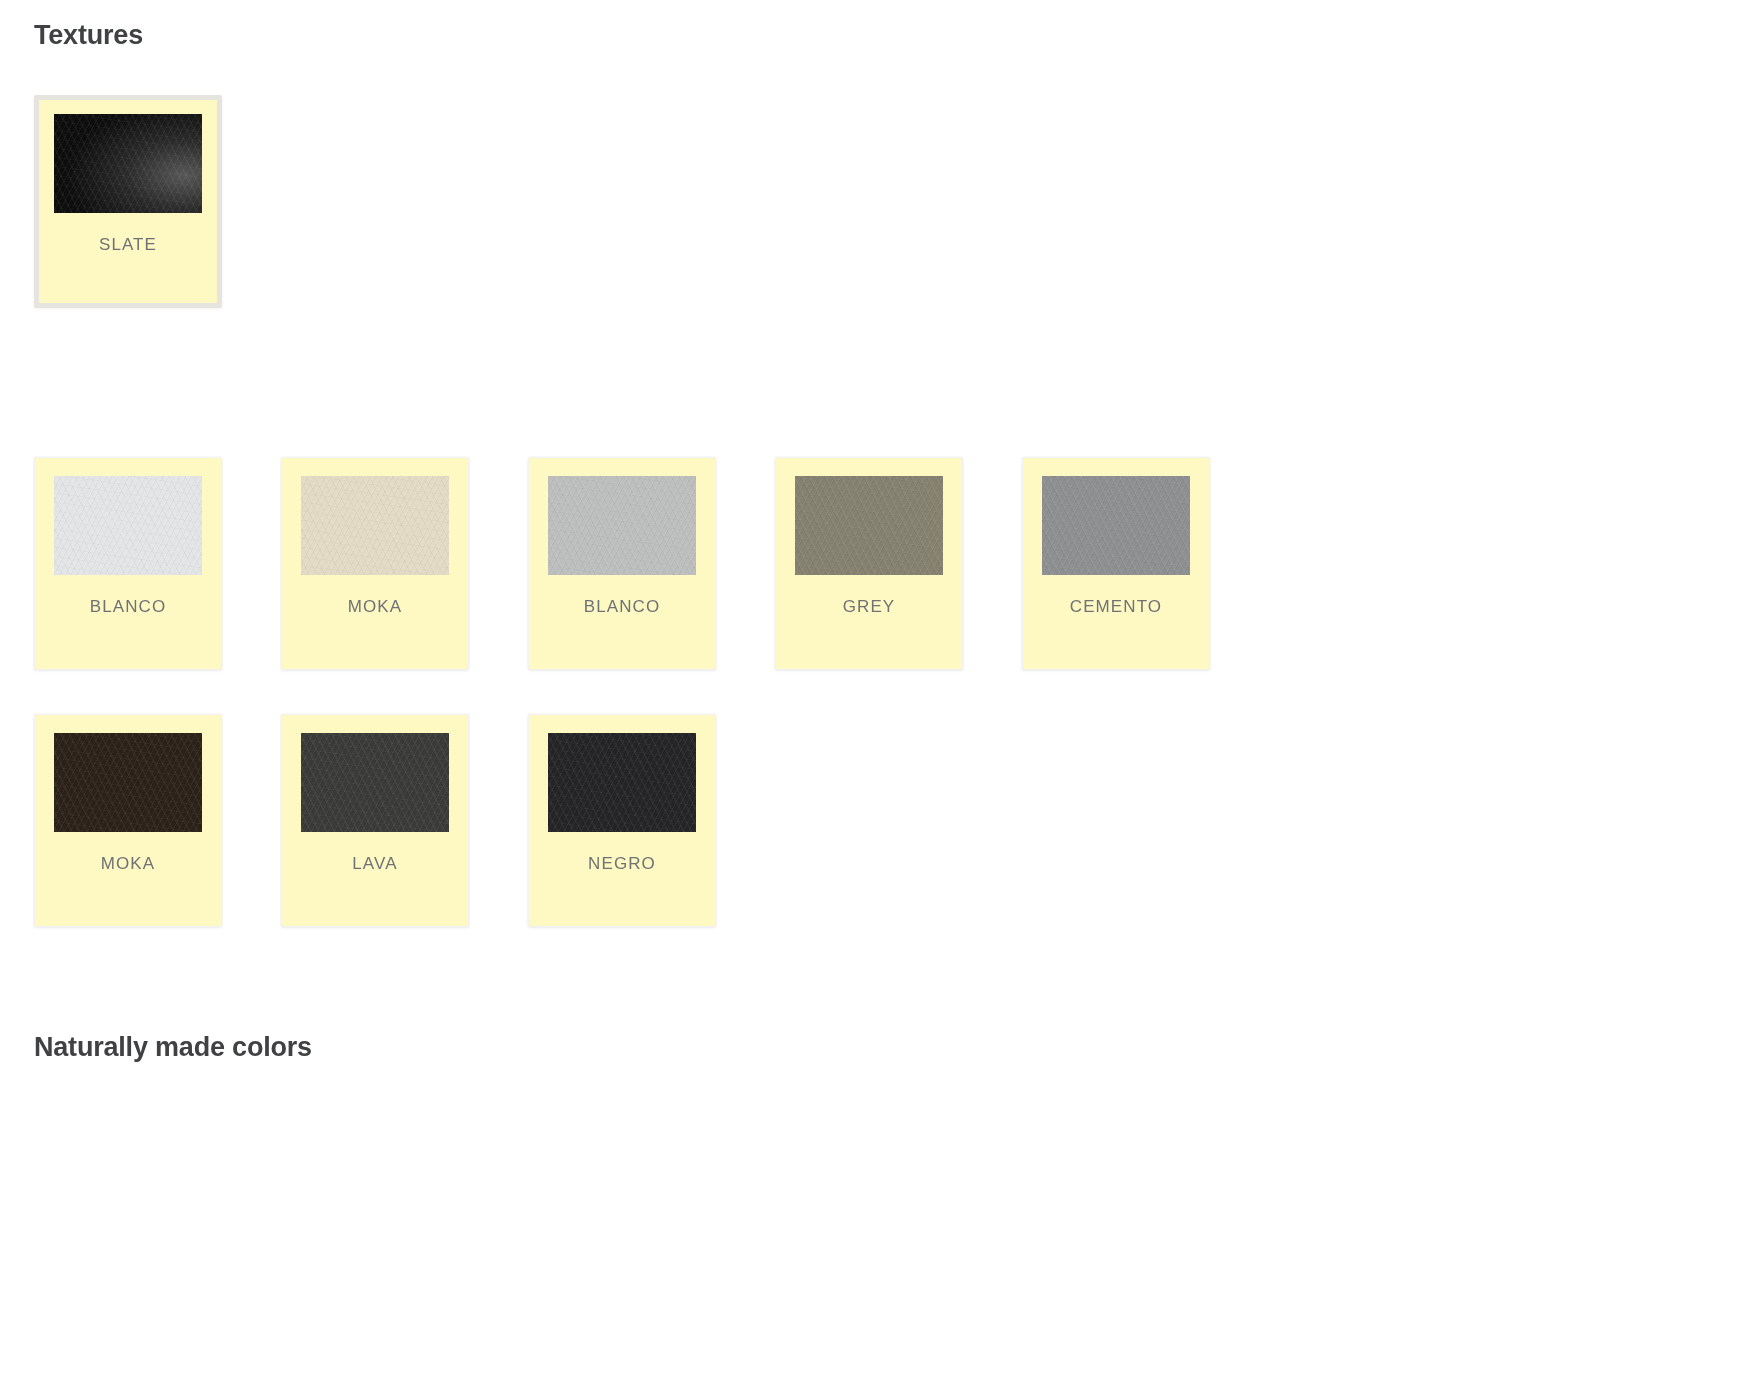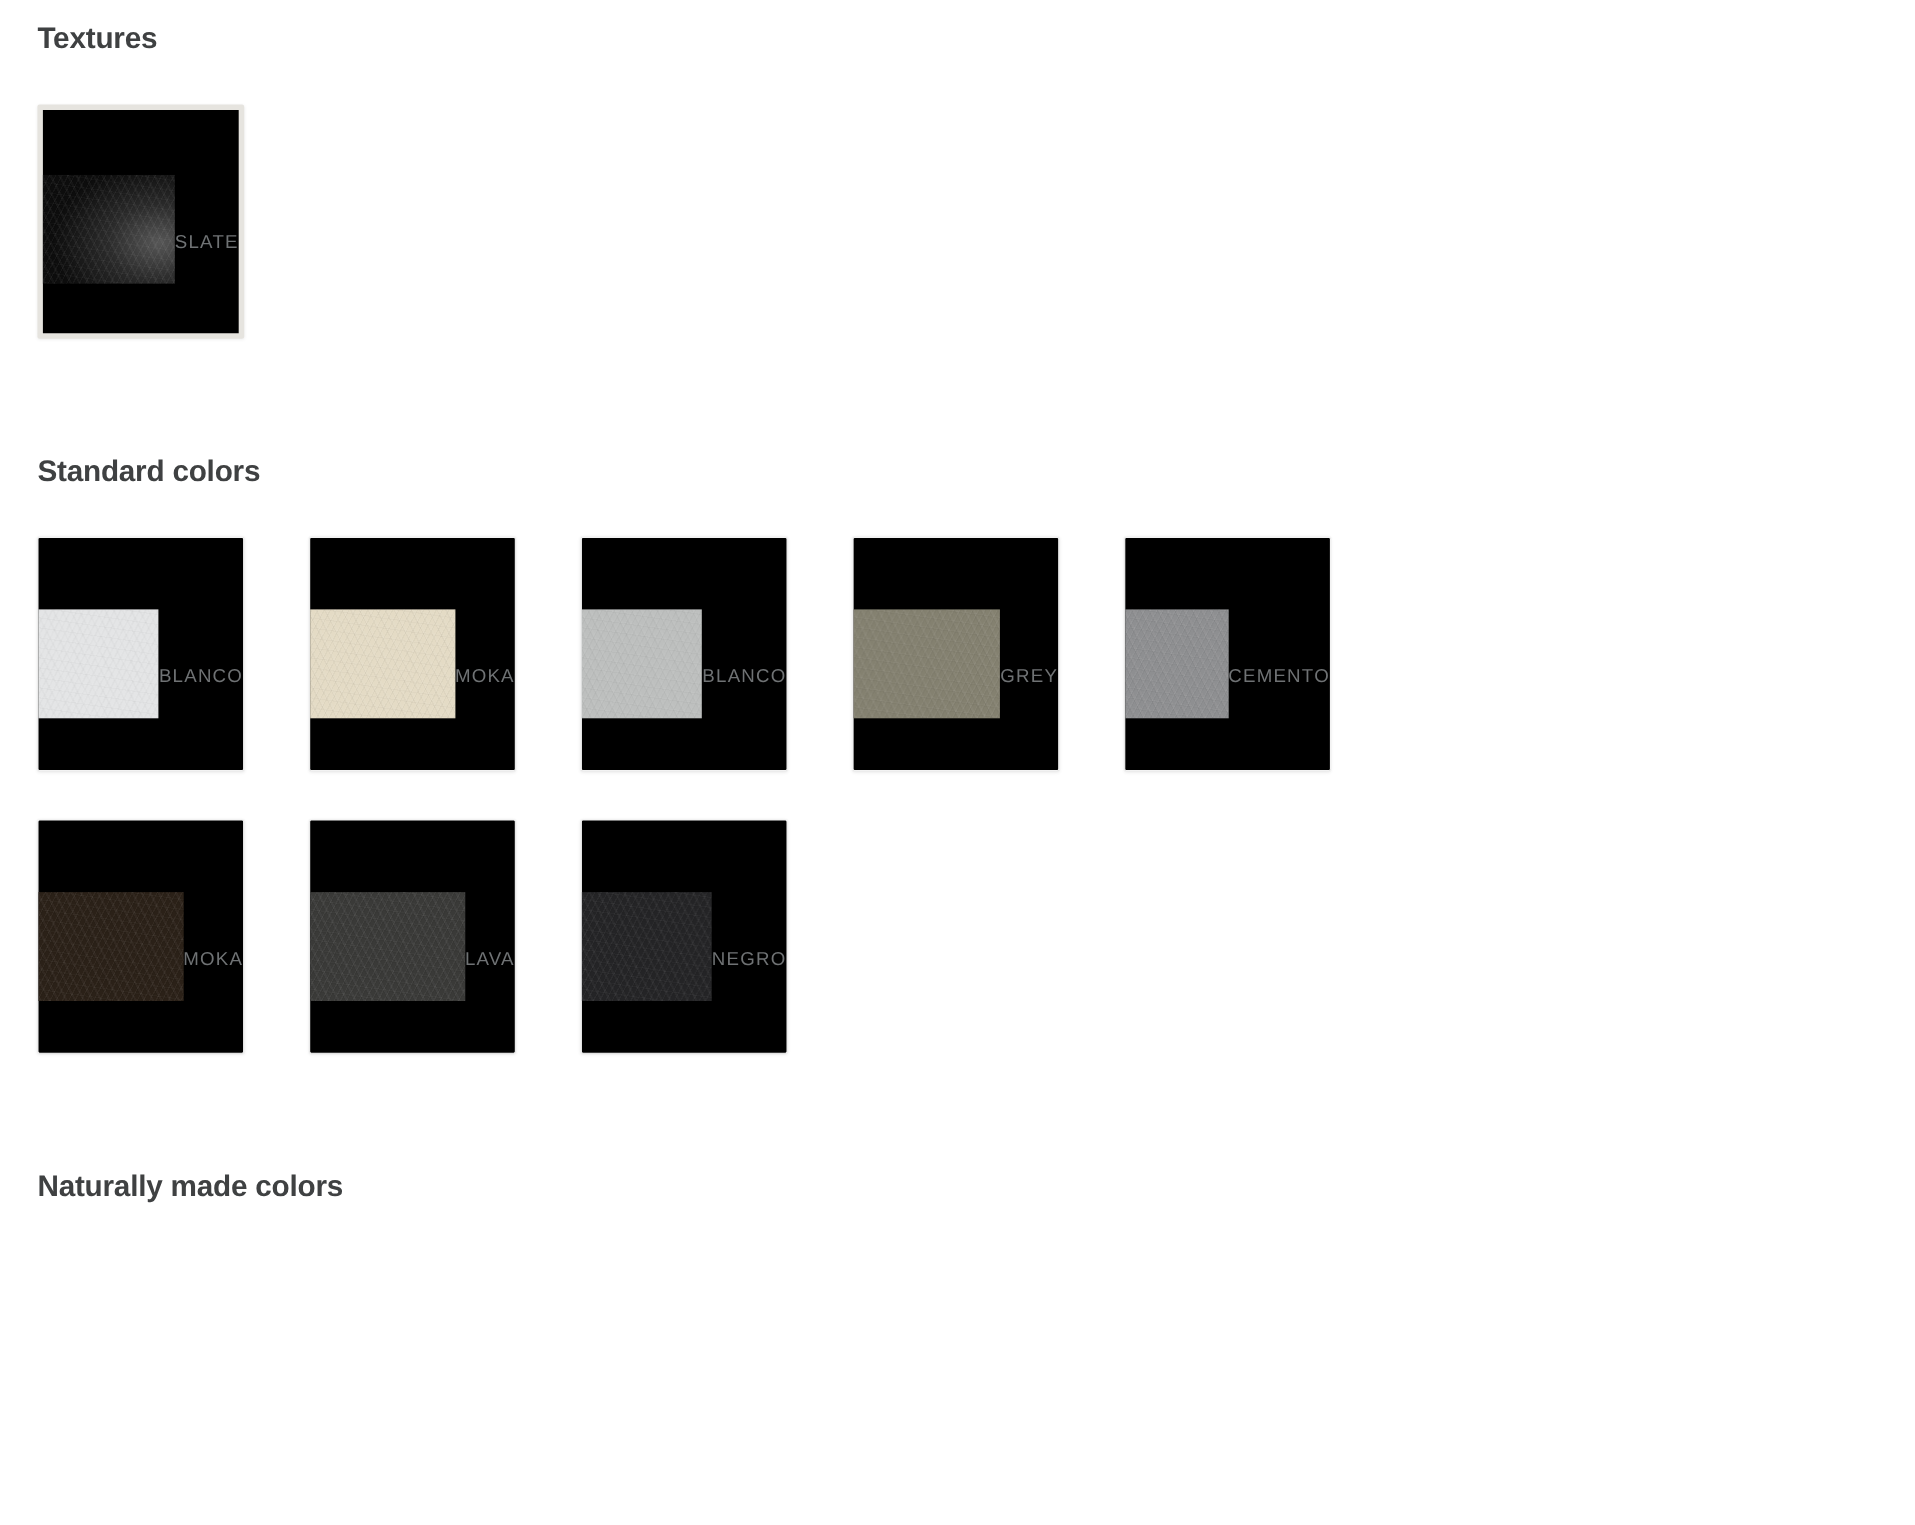--- a/index.html
+++ b/index.html
@@ -37,28 +37,28 @@
   .grid {
     display: flex;
     flex-wrap: wrap;
     gap: 0px;
     margin-top: 44px;
   }
 
   .card {
     width: 188px;
     height: 213px;
-    background: #000000;
+    background: #fef9c3;
     border: 1px solid #f2f2f2;
     border-radius: 2px;
     box-shadow: 0 1px 3px rgba(0,0,0,0.07), 0 0 0 1px rgba(0,0,0,0.015);
     margin-right: 59px;
     margin-bottom: 44px;
     display: flex;
-    flex-direction: row;
+    flex-direction: column;
     align-items: center;
     padding-top: 18px;
     cursor: pointer;
     position: relative;
   }
   .card.selected {
     border: 5px solid #e6e4df;
     padding-top: 14px;
     box-shadow: 0 1px 3px rgba(0,0,0,0.06);
   }
@@ -114,21 +114,20 @@
     <h2 class="section-title">Textures</h2>
     <div class="grid">
       <div class="card selected">
         <span class="swatch gloss" style="background-color: rgb(13, 13, 13);"></span>
         <span class="card-label">SLATE</span>
       </div>
     </div>
   </section>
 
   <section class="section sec-standard">
-    <h2 class="section-title">Standard colors</h2>
     <div class="grid">
       <div class="card">
         <span class="swatch" style="background-color: rgb(228, 229, 230);"></span>
         <span class="card-label">BLANCO</span>
       </div>
       <div class="card">
         <span class="swatch" style="background-color: rgb(228, 219, 197);"></span>
         <span class="card-label">MOKA</span>
       </div>
       <div class="card">

